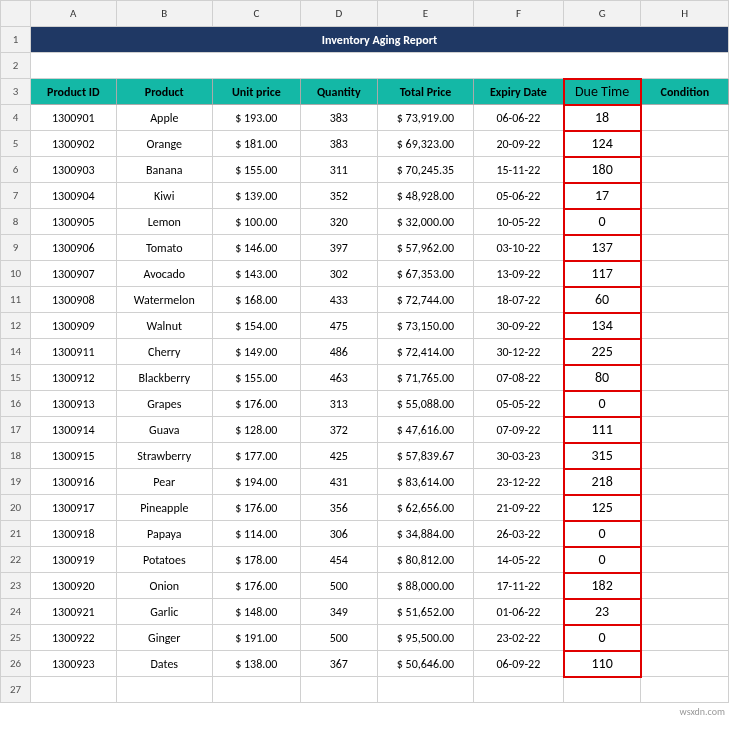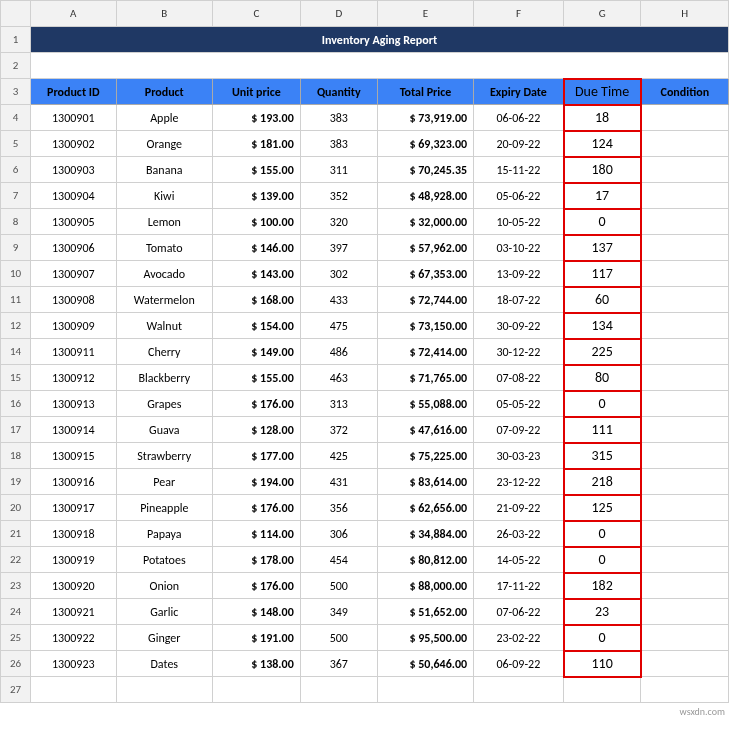--- a/index.html
+++ b/index.html
@@ -45,32 +45,30 @@
     .title-cell {
       background: #1f3864;
       color: #ffffff;
       font-size: 12px;
       font-weight: bold;
       text-align: center;
       border: 1px solid #d0d0d0;
     }
     
     .header-cell {
-      background: #3b82f6;
+      background: #14b8a6;
       font-weight: bold;
       font-size: 12px;
       border: 1px solid #aaa;
     }
     
     .data-cell {
       font-size: 12px;
     }
     .data-cell.right {
-      text-align: right;
-      font-weight: bold;
     }
     
     .due-time-cell {
       border: 2px solid #e00000 !important;
       font-size: 14px;
       font-weight: normal;
     }
     
     .watermark {
       text-align: right;
@@ -275,21 +273,21 @@
           <td class="data-cell">07-09-22</td>
           <td class="due-time-cell">111</td>
           <td class="data-cell"></td>
         </tr>
         <tr>
           <td class="row-num">18</td>
           <td class="data-cell">1300915</td>
           <td class="data-cell">Strawberry</td>
           <td class="data-cell right">$ 177.00</td>
           <td class="data-cell">425</td>
-          <td class="data-cell right">$ 75,225.00</td>
+          <td class="data-cell right">$ 57,839.67</td>
           <td class="data-cell">30-03-23</td>
           <td class="due-time-cell">315</td>
           <td class="data-cell"></td>
         </tr>
         <tr>
           <td class="row-num">19</td>
           <td class="data-cell">1300916</td>
           <td class="data-cell">Pear</td>
           <td class="data-cell right">$ 194.00</td>
           <td class="data-cell">431</td>
@@ -342,21 +340,21 @@
           <td class="due-time-cell">182</td>
           <td class="data-cell"></td>
         </tr>
         <tr>
           <td class="row-num">24</td>
           <td class="data-cell">1300921</td>
           <td class="data-cell">Garlic</td>
           <td class="data-cell right">$ 148.00</td>
           <td class="data-cell">349</td>
           <td class="data-cell right">$ 51,652.00</td>
-          <td class="data-cell">07-06-22</td>
+          <td class="data-cell">01-06-22</td>
           <td class="due-time-cell">23</td>
           <td class="data-cell"></td>
         </tr>
         <tr>
           <td class="row-num">25</td>
           <td class="data-cell">1300922</td>
           <td class="data-cell">Ginger</td>
           <td class="data-cell right">$ 191.00</td>
           <td class="data-cell">500</td>
           <td class="data-cell right">$ 95,500.00</td>

